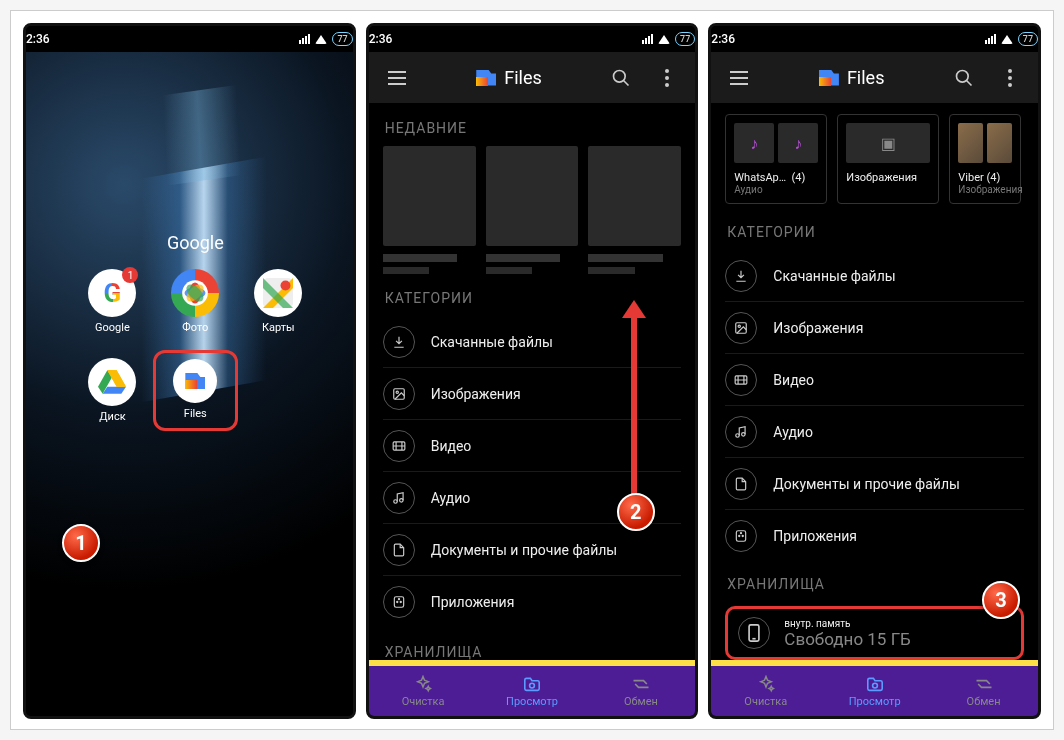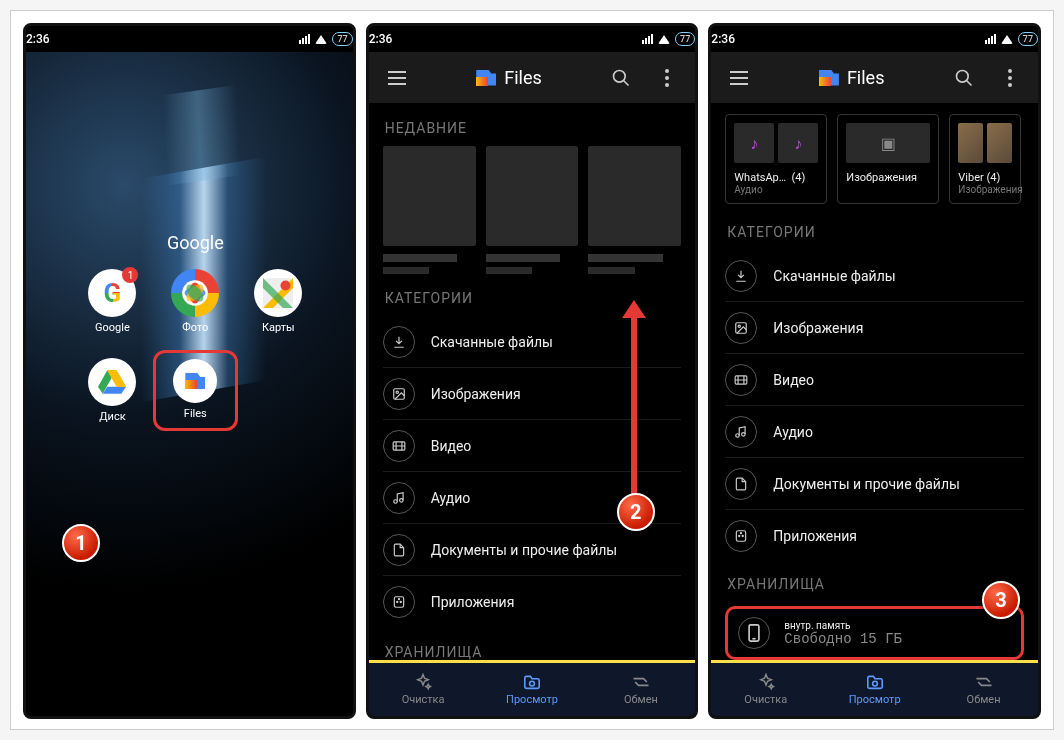--- a/index.html
+++ b/index.html
@@ -101,37 +101,37 @@
   .recent-card { flex:1; }
   .recent-thumb { background:#2a2a2a; height:100px; border-radius:2px; margin-bottom:8px;}
   .recent-line1 { height:8px; background:#333; margin-bottom:5px; width:80%;}
   .recent-line2 { height:7px; background:#2a2a2a; width:50%;}
   .cat-list { padding:0 14px;}
   .cat-item { display:flex; align-items:center; gap:16px; height:52px; border-bottom:1px solid #1a1a1a; cursor:pointer;}
   .cat-item:last-child { border-bottom:none;}
   .cat-icon { width:32px; height:32px; border:1.5px solid #555; border-radius:50%; display:flex; align-items:center; justify-content:center; color:#ccc; flex-shrink:0;}
   .cat-label { font-size:14px; color:#eee;}
   
-  .bottomnav { height:56px; background:#0f172a; display:flex; border-top:3px solid #fde047;}
+  .bottomnav { height:56px; background:#4c1d95; display:flex; border-top:6px solid #fde047;}
   .bn-item { flex:1; display:flex; flex-direction:column; align-items:center; justify-content:center; gap:2px; color:#888; font-size:11px; cursor:pointer;}
   .bn-item.active { color:#5b9bff;}
   .bn-icon { width:22px; height:18px; display:flex; align-items:center; justify-content:center;}
   
   .top-cards { display:flex; gap:10px; padding:10px 0 10px 14px; }
   .top-card { border:1px solid #333; border-radius:4px; padding:8px; width:102px; flex-shrink:0; cursor:pointer;}
   .tc-thumbs { height:40px; display:flex; gap:4px; margin-bottom:8px;}
   .tc-thumb { flex:1; background:#2a2a2a; border-radius:2px; display:flex; align-items:center; justify-content:center; color:#b94fd9; font-size:16px;}
   .tc-thumb.img { background:linear-gradient(135deg,#8a6d4a,#5a4a3a);}
   .tc-title { font-size:11px; color:#eee; white-space:nowrap; overflow:hidden;}
   .tc-sub { font-size:10px; color:#777;}
   .storage-box { margin:4px 14px 14px; border:3px solid #e53935; border-radius:10px; padding:8px 10px; display:flex; align-items:center; gap:14px; cursor:pointer;}
   .storage-icon { width:32px; height:32px; border:1.5px solid #555; border-radius:50%; display:flex; align-items:center; justify-content:center;}
   .storage-text { display:flex; flex-direction:column;}
   .storage-text .t1 { font-size:10px; color:#eee;}
-  .storage-text .t2 { font-size:14px; color:#888;font-family:Liberation Mono, monospace;}
+  .storage-text .t2 { font-size:17px; color:#888;}
   
   .step-badge {
     position:absolute; width:38px; height:38px; border-radius:50%;
     background: radial-gradient(circle at 35% 30%, #ff6a4a, #c81b00 70%);
     border:2px solid #fff; color:#fff; font-size:20px; font-weight:bold;
     display:flex; align-items:center; justify-content:center;
     box-shadow:0 2px 4px rgba(0,0,0,0.5);
     z-index:20;
   }
   

